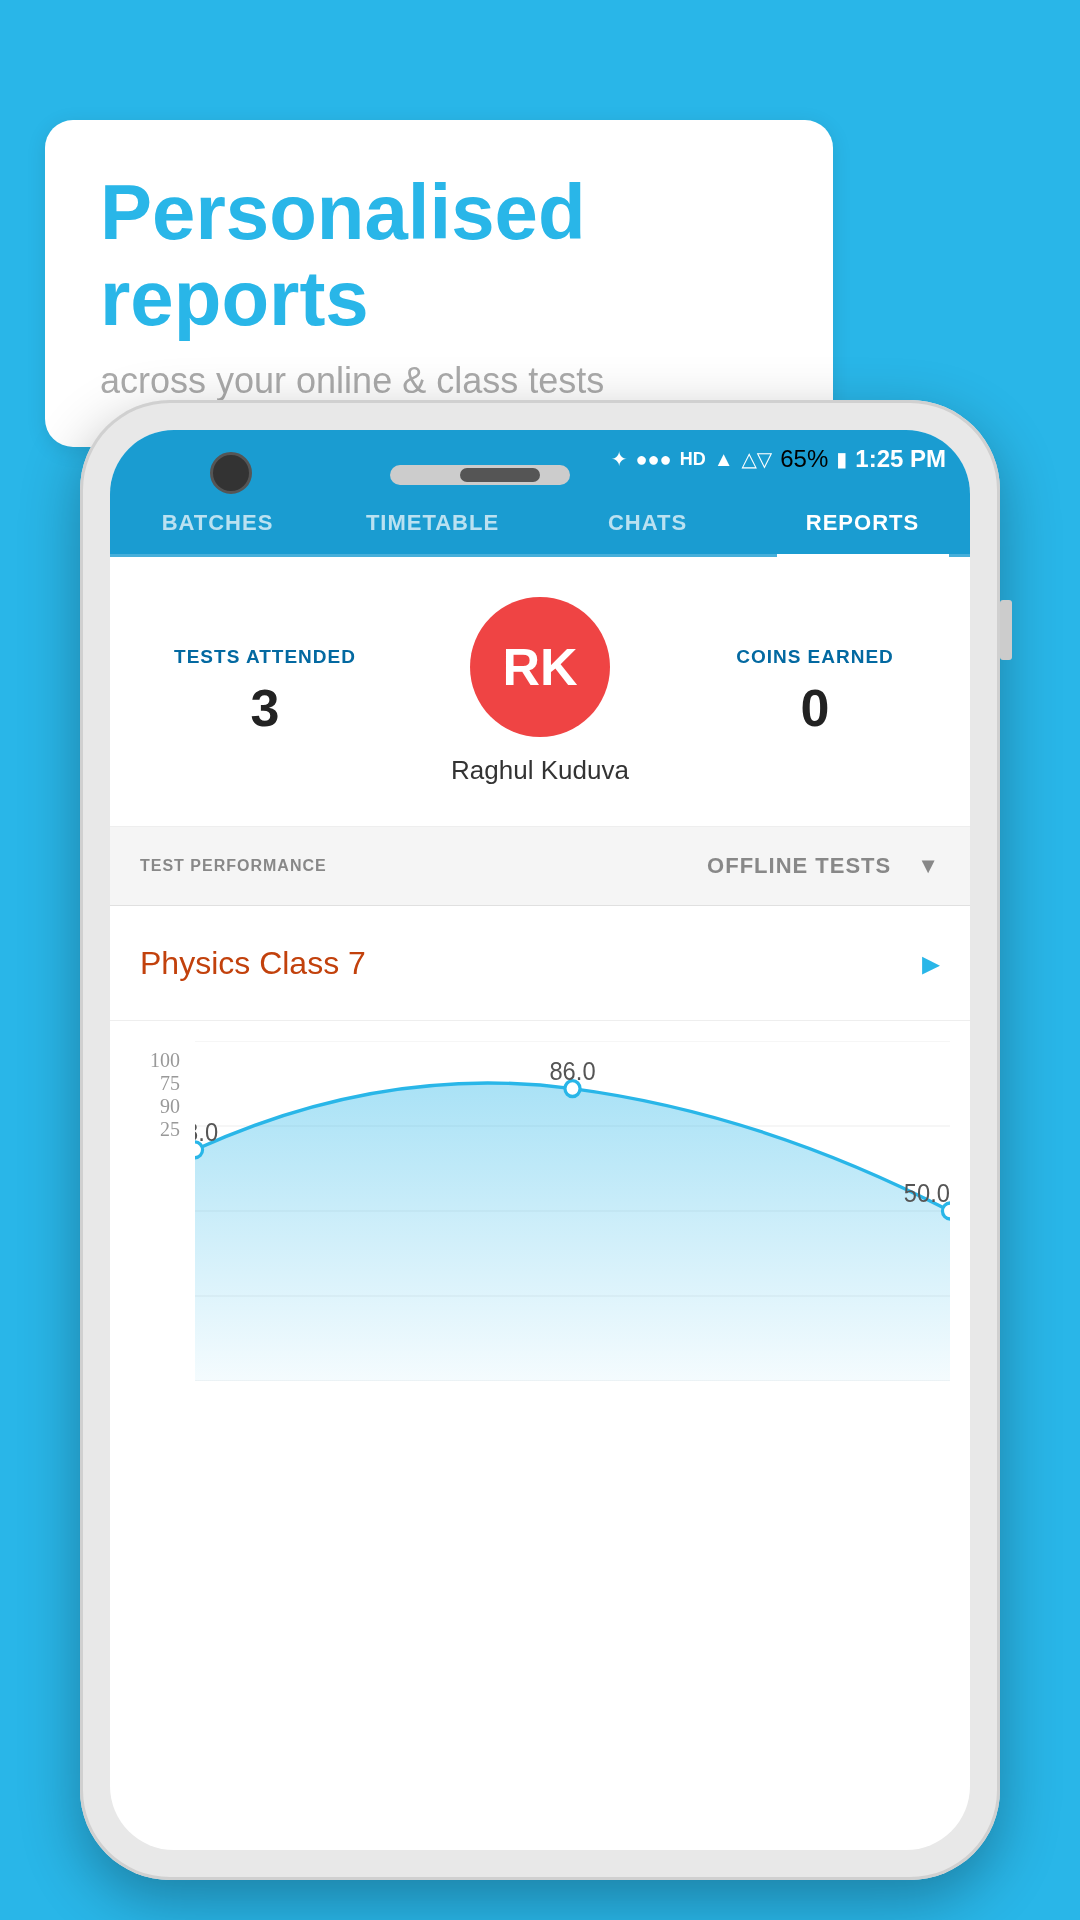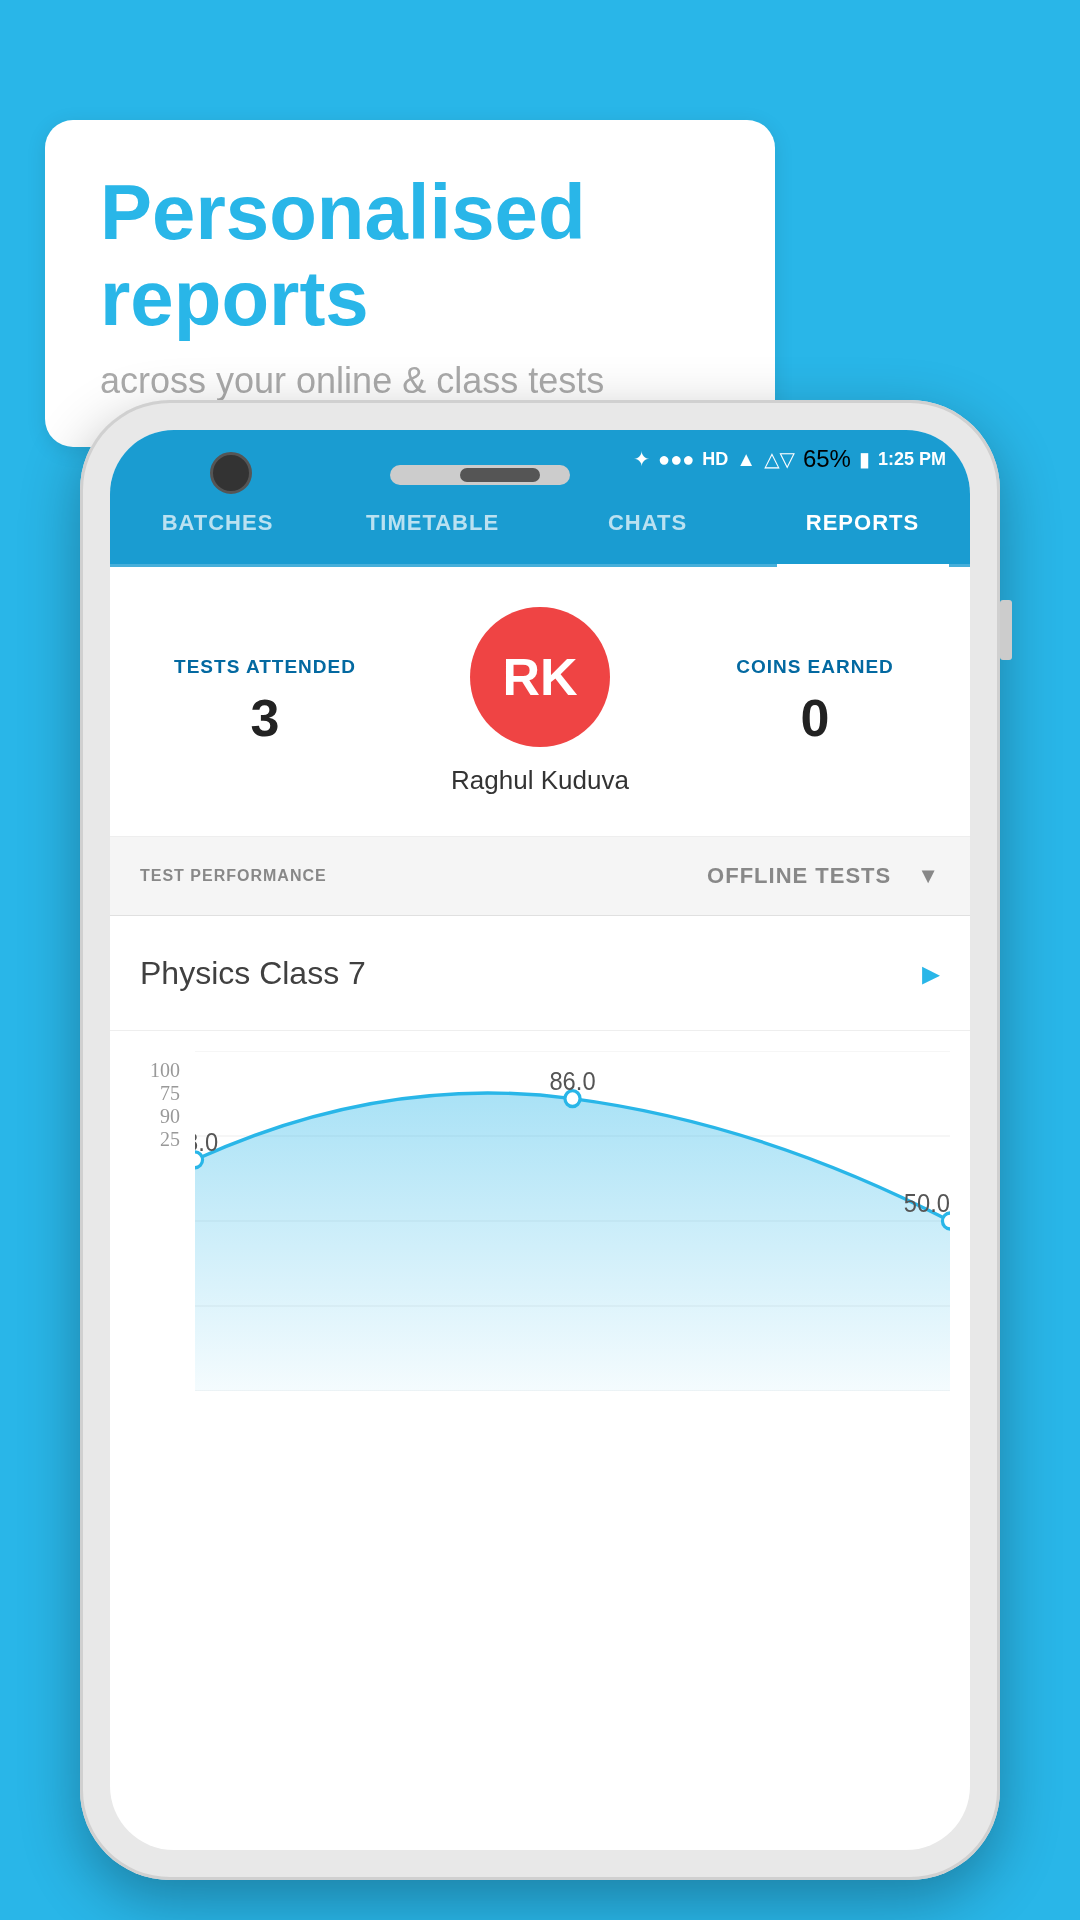--- a/index.html
+++ b/index.html
@@ -11,21 +11,21 @@
       font-family: 'Arial', sans-serif;
       position: relative;
       overflow: hidden;
     }
 
     
     .speech-bubble {
       position: absolute;
       top: 120px;
       left: 45px;
-      width: 730px;
+      width: 788px;
       background: white;
       border-radius: 28px;
       padding: 50px 55px 45px 55px;
       box-shadow: 0 4px 20px rgba(0,0,0,0.1);
     }
     .speech-bubble::after {
       content: '';
       position: absolute;
       bottom: -52px;
       left: 50%;
@@ -131,38 +131,38 @@
     }
     .status-bar-icons {
       display: flex;
       align-items: center;
       gap: 8px;
       font-size: 20px;
       color: white;
     }
     .status-time {
       color: white;
-      font-size: 18px;
+      font-size: 24px;
       font-weight: bold;
     }
     .status-battery {
       color: #000000;
       font-size: 24px;
     }
 
     
     .nav-tabs {
       background: #1a9cd1;
       display: flex;
       border-bottom: 3px solid rgba(255,255,255,0.2);
     }
     .nav-tab {
       flex: 1;
       text-align: center;
-      padding: 22px 10px 28px;
+      padding: 22px 10px 18px;
       font-size: 22px;
       font-weight: bold;
       color: rgba(255,255,255,0.7);
       letter-spacing: 1px;
       position: relative;
       cursor: pointer;
     }
     .nav-tab.active {
       color: white;
     }
@@ -263,21 +263,21 @@
     .physics-row {
       background: white;
       padding: 36px 30px;
       display: flex;
       align-items: center;
       justify-content: space-between;
       border-bottom: 1px solid #eee;
     }
     .physics-label {
       font-size: 32px;
-      color: #404040;
+      color: #c2410c;
       font-weight: 500;
     }
     .chevron-right {
       font-size: 36px;
       color: #29b6e8;
     }
 
     
     .chart-area {
       background: white;

